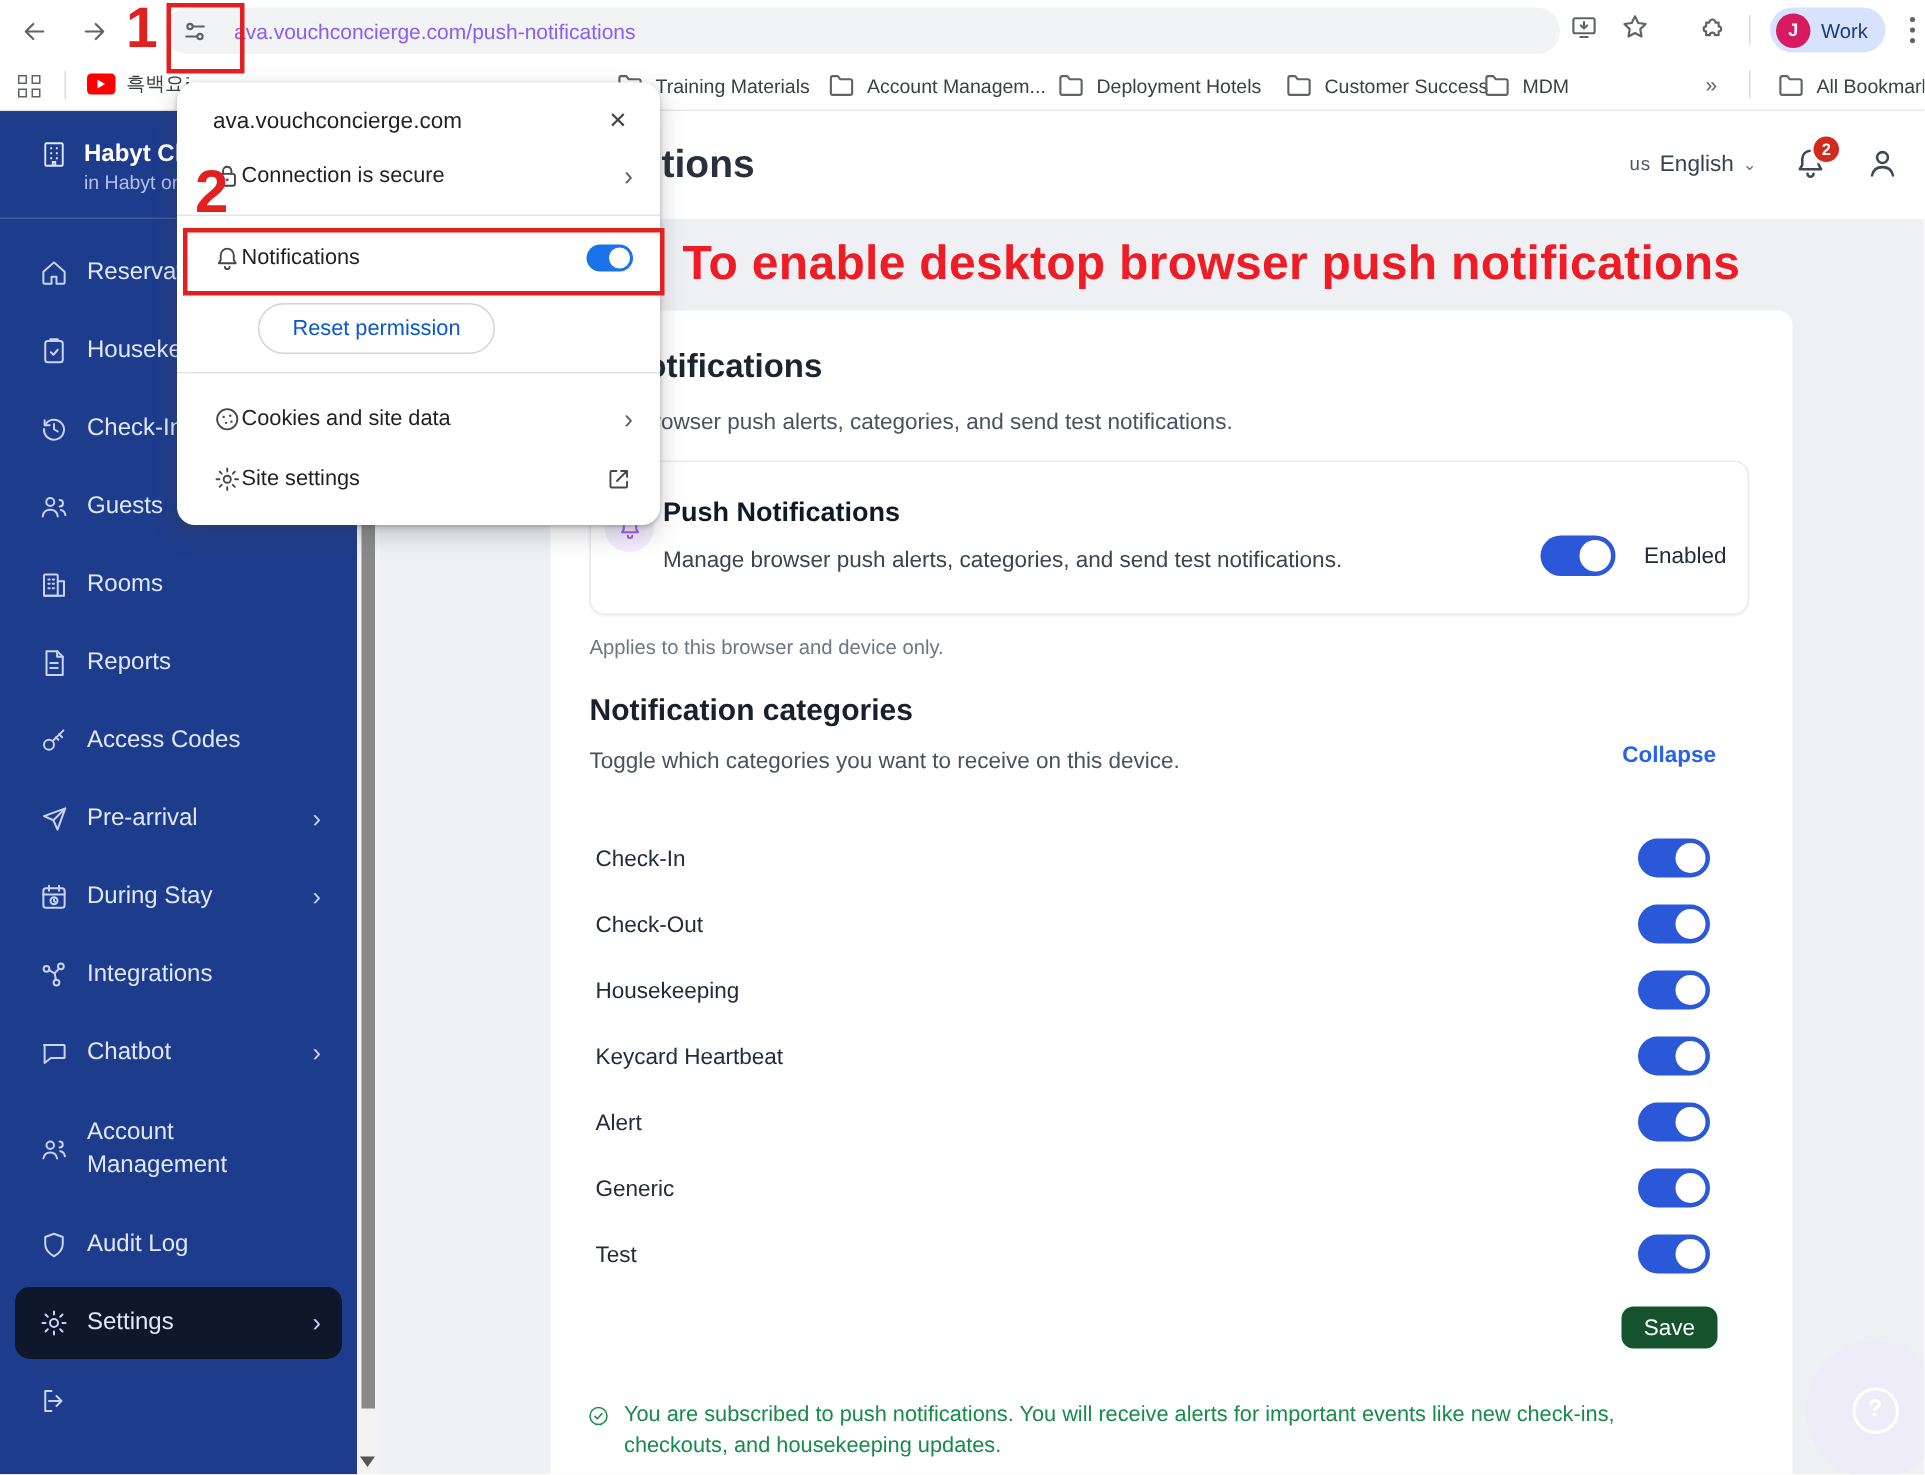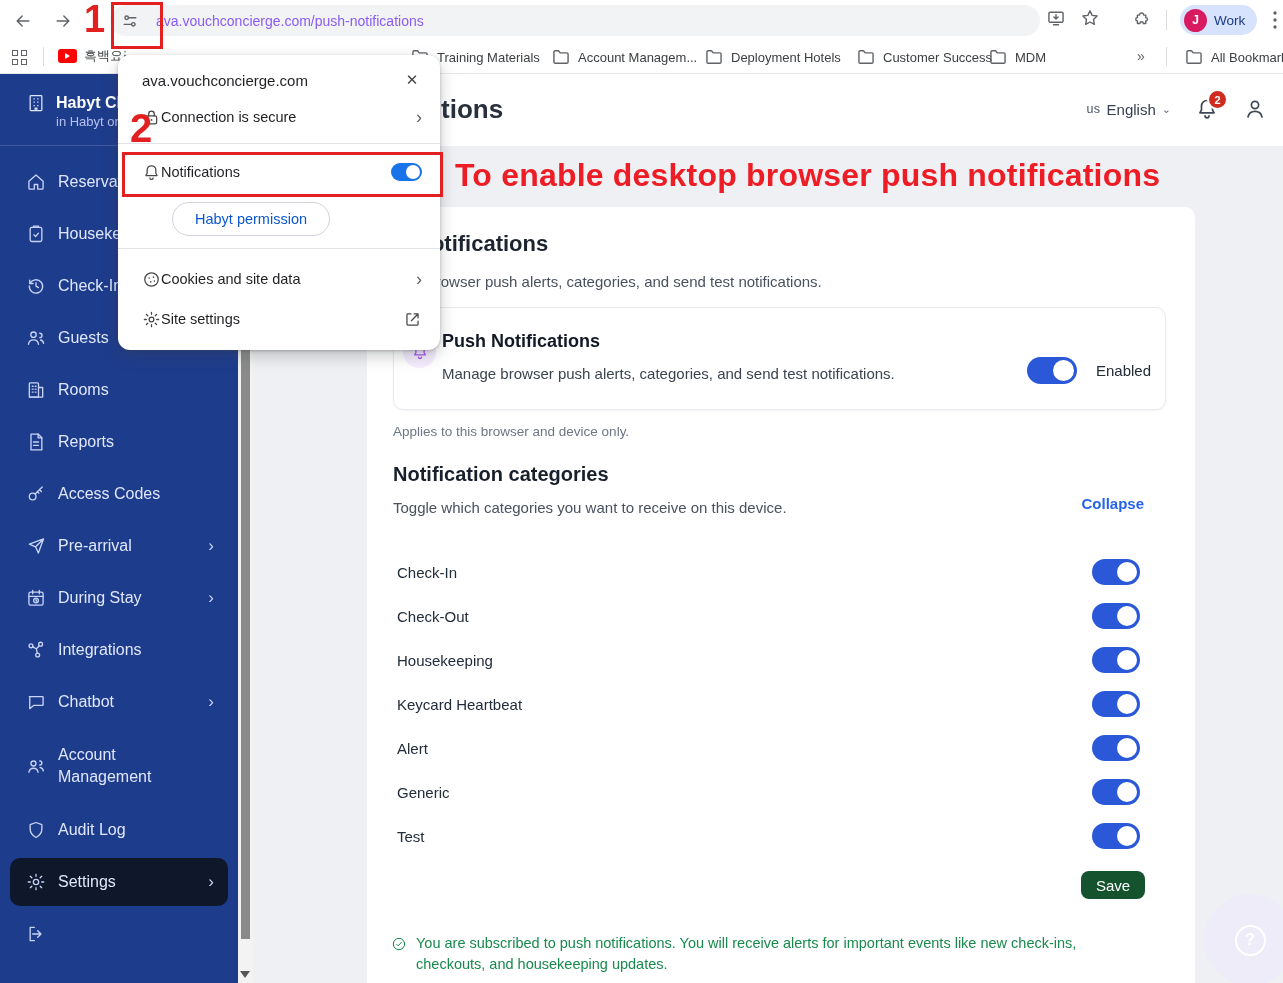--- a/index.html
+++ b/index.html
@@ -525,21 +525,21 @@
       <span class="pp-ic">
         <svg viewBox="0 0 24 24">
             <path d="M12 3.5a5.5 5.5 0 0 0-5.5 5.5v4l-1.6 2.8h14.2L17.5 13V9A5.5 5.5 0 0 0 12 3.5z"></path>
             <path d="M10 18.8a2 2 0 0 0 4 0"></path>
           </svg>
       </span>
       <span>Notifications</span>
       <span class="tg tg-chrome pp-right"></span>
     </div>
     <div class="pp-reset">
-      <span class="reset-btn">Habyt permission</span>
+      <span class="reset-btn">Reset permission</span>
     </div>
     <div class="pp-div2"></div>
     <div class="pp-row">
       <span class="pp-ic">
         <svg viewBox="0 0 24 24">
             <circle cx="12" cy="12" r="8.5"></circle>
             <g fill="#474747" stroke="none">
               <circle cx="9" cy="10" r="1"></circle>
               <circle cx="14.5" cy="9" r="1"></circle>
               <circle cx="11" cy="15" r="1"></circle>

